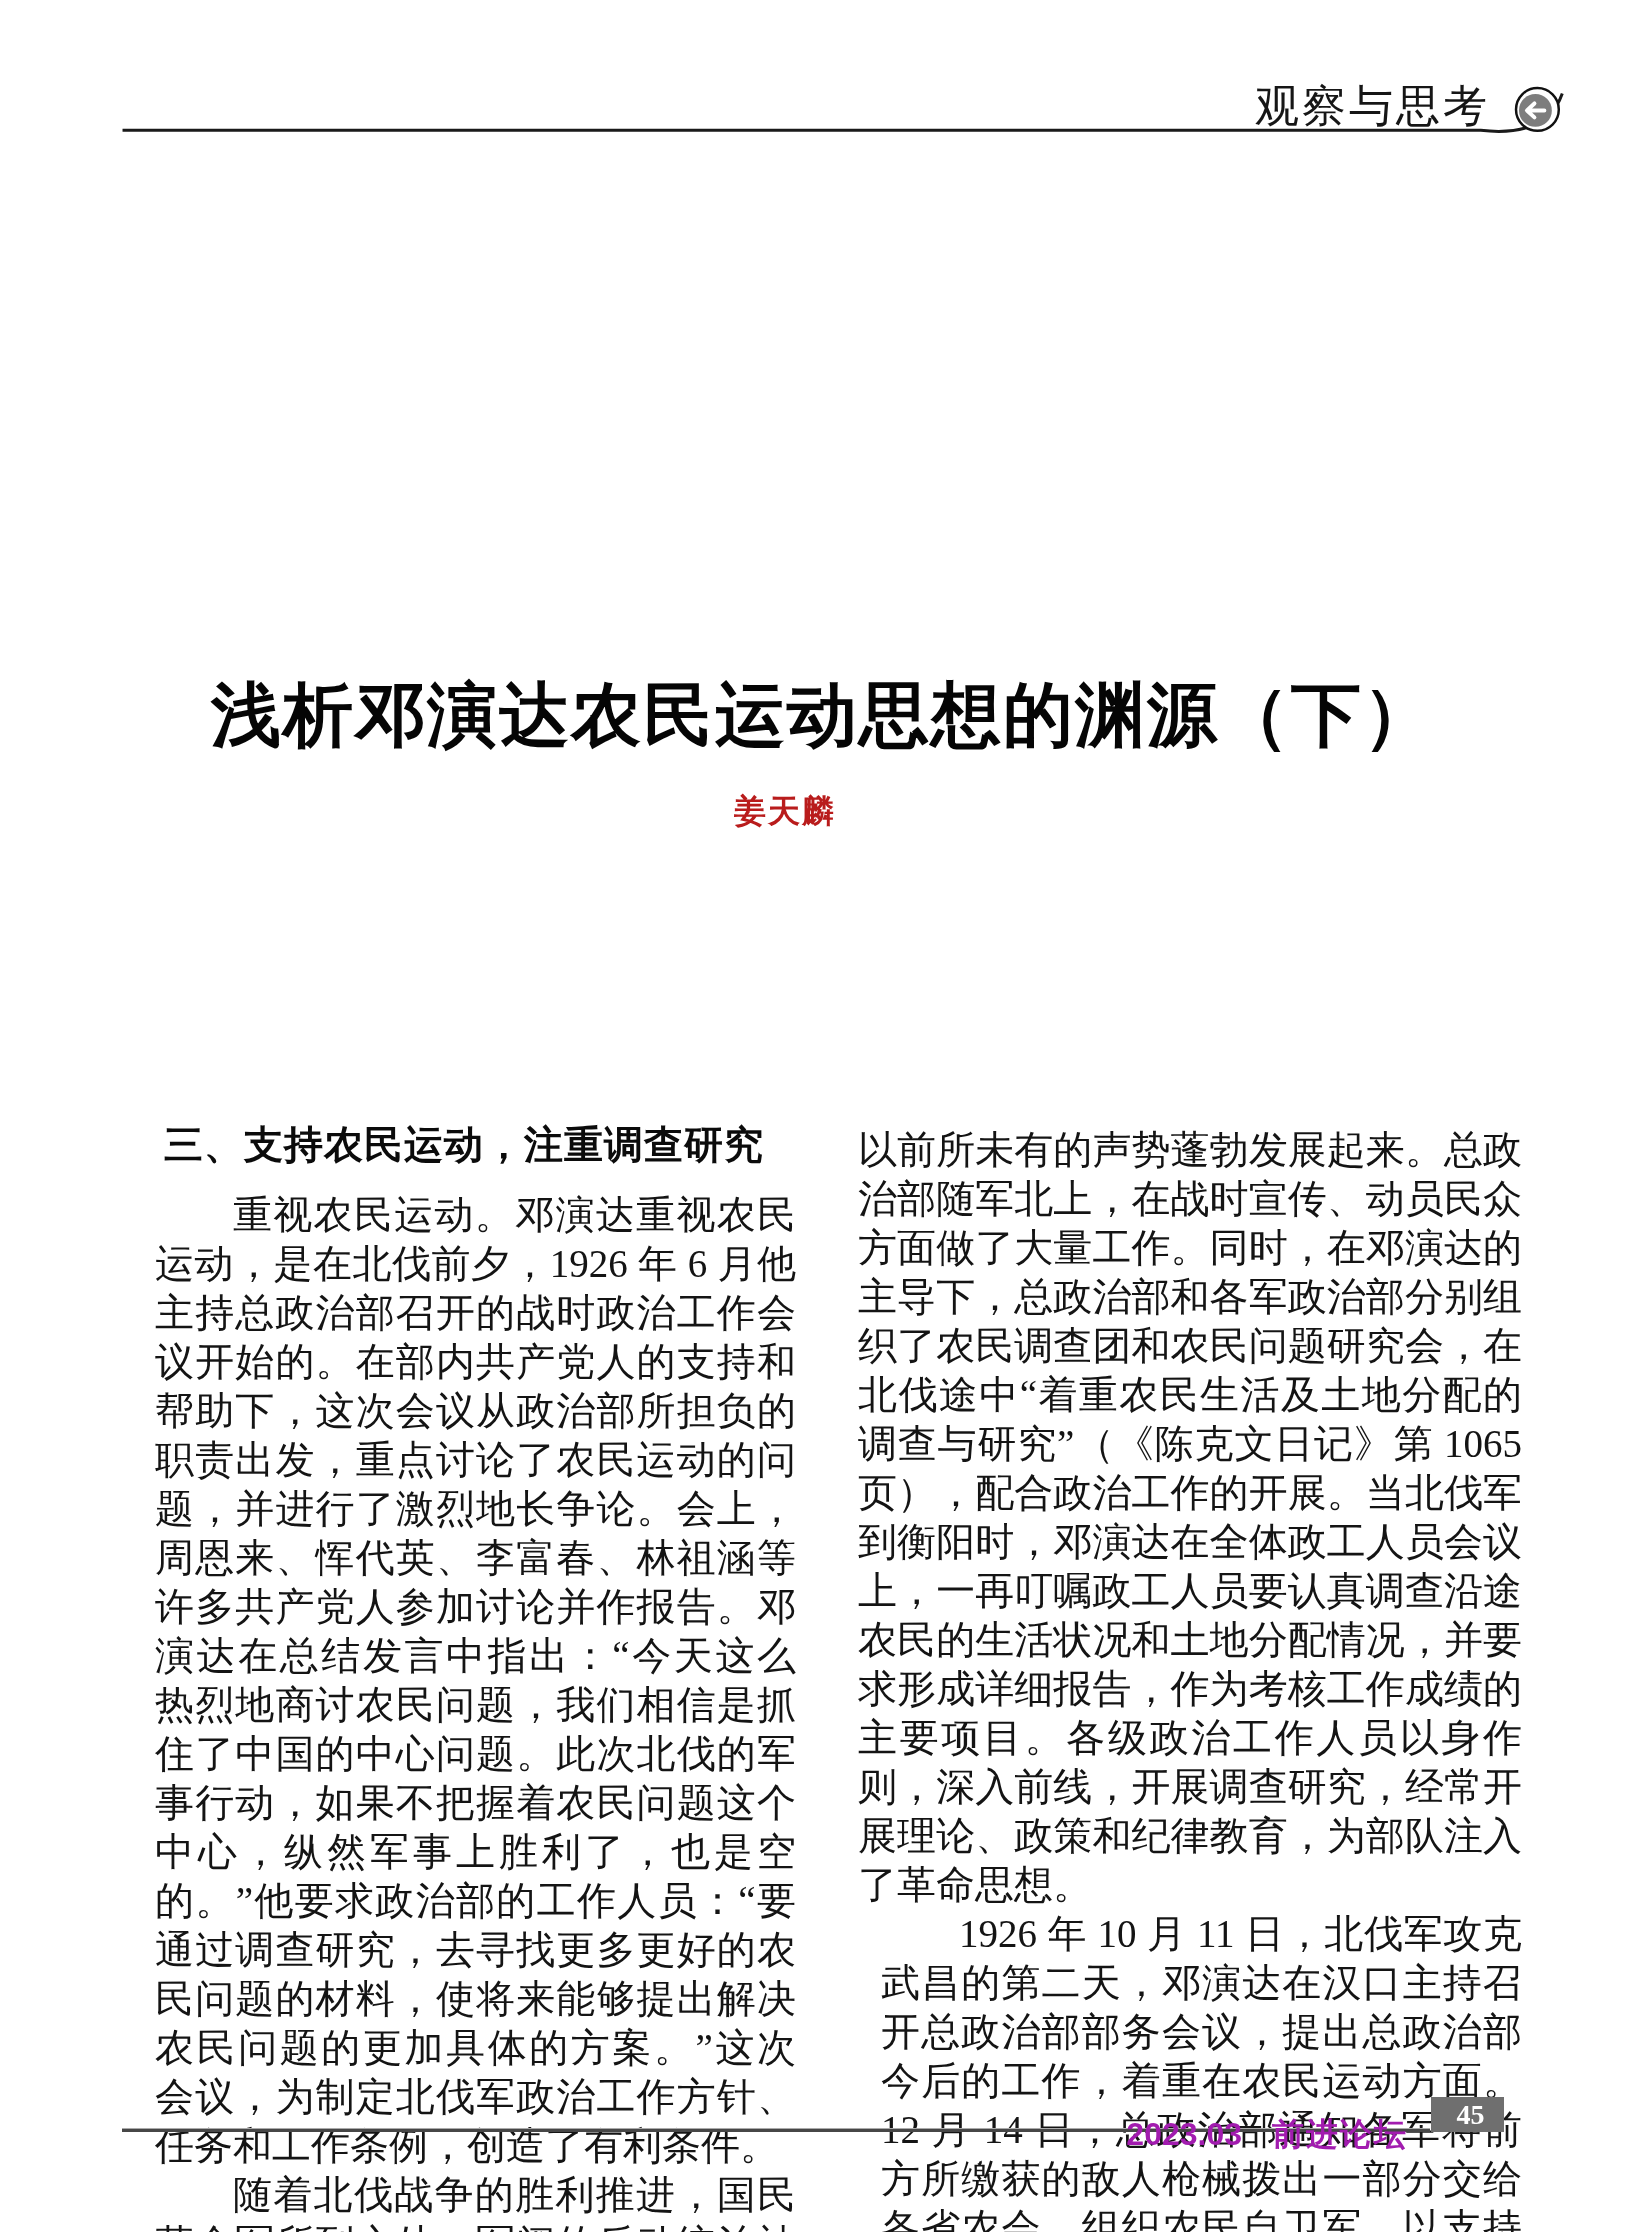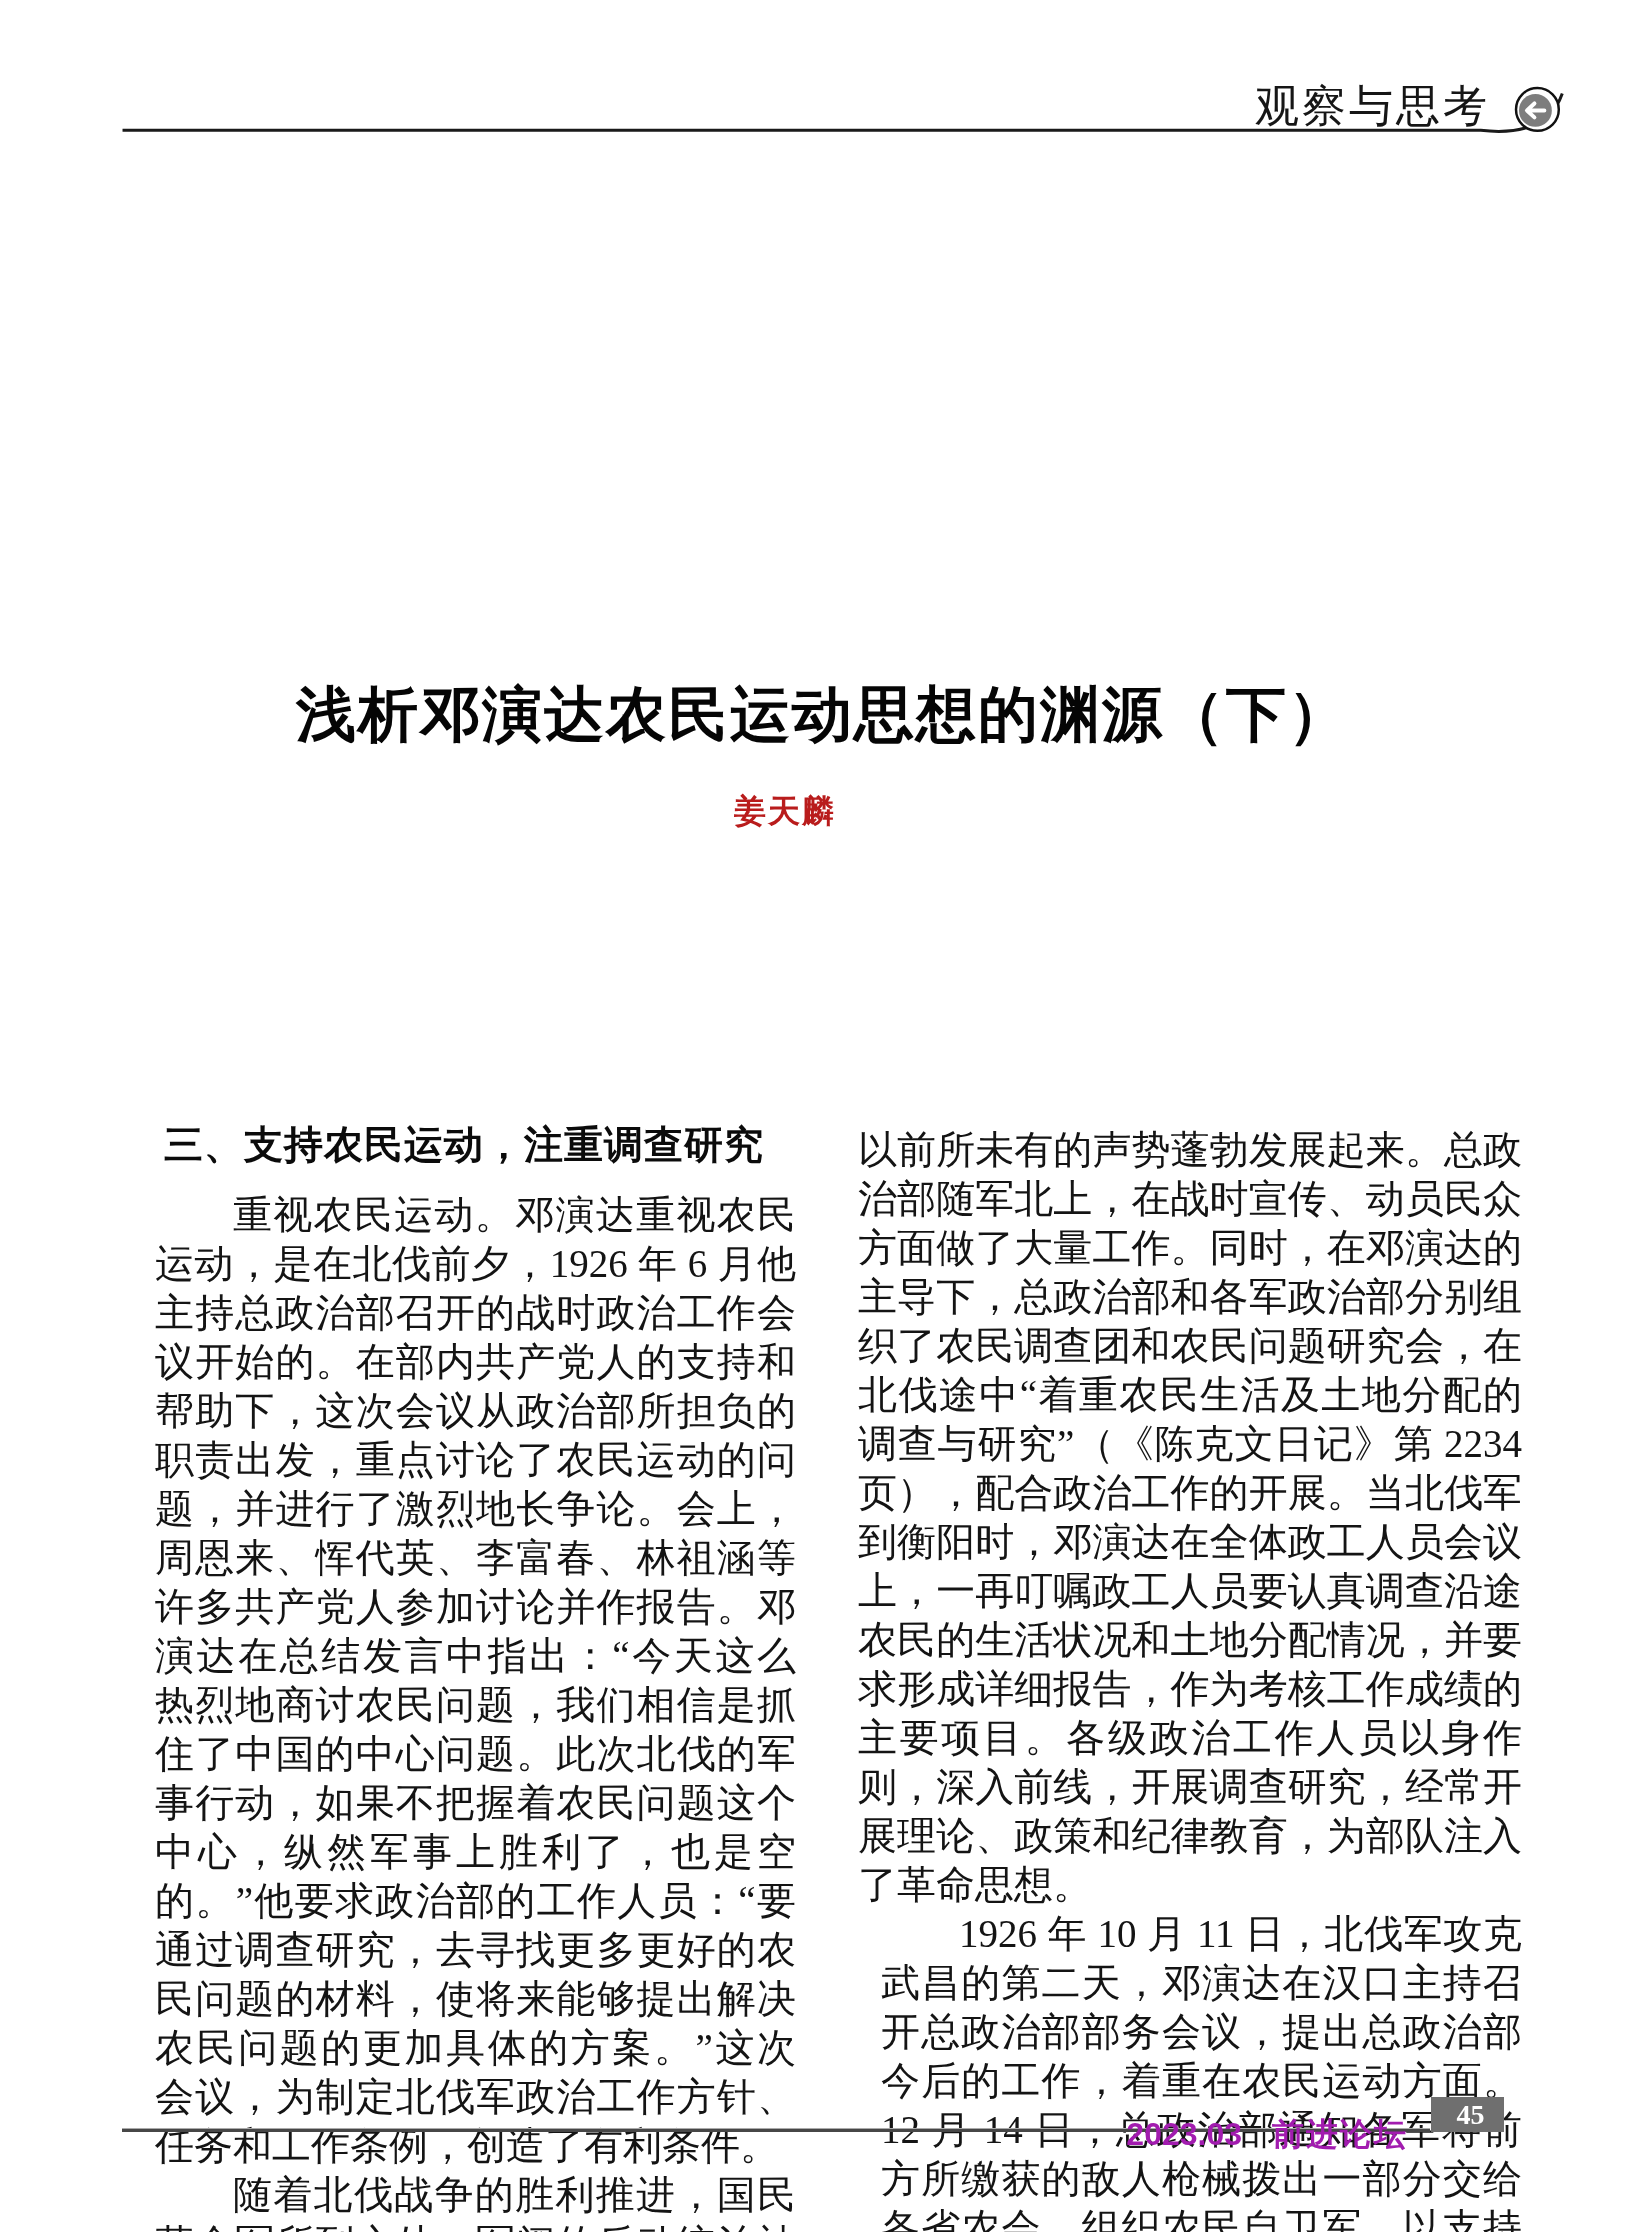--- a/index.html
+++ b/index.html
@@ -14,21 +14,21 @@
     font-family:"Liberation Sans",sans-serif;
     font-size:44px;line-height:44px;font-weight:500;
     letter-spacing:3px;color:#161616;white-space:nowrap;
   }
   .header-svg{position:absolute;left:0;top:0;width:1646px;height:199px;}
   
   .article-title{
     position:absolute;left:0;top:667px;width:1646px;
     text-align:center;
     font-family:"Liberation Sans",sans-serif;
-    font-size:60px;line-height:96px;font-weight:900;
+    font-size:70px;line-height:96px;font-weight:900;
     letter-spacing:2px;color:#050505;white-space:nowrap;
   }
   .article-author{
     position:absolute;left:0;top:790px;width:1570px;
     text-align:center;
     font-family:"Liberation Sans",sans-serif;
     font-size:32px;line-height:42px;font-weight:700;color:#b91c1c;
     letter-spacing:2px;
   }
   
@@ -78,21 +78,21 @@
 <div class="article-title">浅析邓演达农民运动思想的渊源（下）</div>
 <div class="article-author">姜天麟</div>
 
 <div class="col col-left">
   <h3 class="section-heading">三、支持农民运动，注重调查研究</h3>
   <p class="para indent">重视农民运动。邓演达重视农民运动，是在北伐前夕，1926 年 6 月他主持总政治部召开的战时政治工作会议开始的。在部内共产党人的支持和帮助下，这次会议从政治部所担负的职责出发，重点讨论了农民运动的问题，并进行了激烈地长争论。会上，周恩来、恽代英、李富春、林祖涵等许多共产党人参加讨论并作报告。邓演达在总结发言中指出：“今天这么热烈地商讨农民问题，我们相信是抓住了中国的中心问题。此次北伐的军事行动，如果不把握着农民问题这个中心，纵然军事上胜利了，也是空的。”他要求政治部的工作人员：“要通过调查研究，去寻找更多更好的农民问题的材料，使将来能够提出解决农民问题的更加具体的方案。”这次会议，为制定北伐军政治工作方针、任务和工作条例，创造了有利条件。</p>
   <p class="para indent">随着北伐战争的胜利推进，国民革命军所到之处，军阀的反动统治被推翻，民众有了集会、结社、罢工、游行示威等政治自由，农民运动也</p>
 </div>
 
 <div class="col col-right">
-  <p class="para">以前所未有的声势蓬勃发展起来。总政治部随军北上，在战时宣传、动员民众方面做了大量工作。同时，在邓演达的主导下，总政治部和各军政治部分别组织了农民调查团和农民问题研究会，在北伐途中“着重农民生活及土地分配的调查与研究”（《陈克文日记》第 2234 页），配合政治工作的开展。当北伐军到衡阳时，邓演达在全体政工人员会议上，一再叮嘱政工人员要认真调查沿途农民的生活状况和土地分配情况，并要求形成详细报告，作为考核工作成绩的主要项目。各级政治工作人员以身作则，深入前线，开展调查研究，经常开展理论、政策和纪律教育，为部队注入了革命思想。</p>
+  <p class="para">以前所未有的声势蓬勃发展起来。总政治部随军北上，在战时宣传、动员民众方面做了大量工作。同时，在邓演达的主导下，总政治部和各军政治部分别组织了农民调查团和农民问题研究会，在北伐途中“着重农民生活及土地分配的调查与研究”（《陈克文日记》第 1065 页），配合政治工作的开展。当北伐军到衡阳时，邓演达在全体政工人员会议上，一再叮嘱政工人员要认真调查沿途农民的生活状况和土地分配情况，并要求形成详细报告，作为考核工作成绩的主要项目。各级政治工作人员以身作则，深入前线，开展调查研究，经常开展理论、政策和纪律教育，为部队注入了革命思想。</p>
   <p class="para indent">1926 年 10 月 11 日，北伐军攻克武昌的第二天，邓演达在汉口主持召开总政治部部务会议，提出总政治部今后的工作，着重在农民运动方面。12 月 14 日，总政治部通知各军将前方所缴获的敌人枪械拨出一部分交给各省农会，组织农民自卫军，以支持农民运动的发展。中共中央军事特</p>
 </div>
 
 <div class="footer-rule"></div>
 <div class="footer-text">
   <span class="issue">2023.03</span><span class="journal">前进论坛</span>
 </div>
 <div class="page-badge">45</div>
 
 

